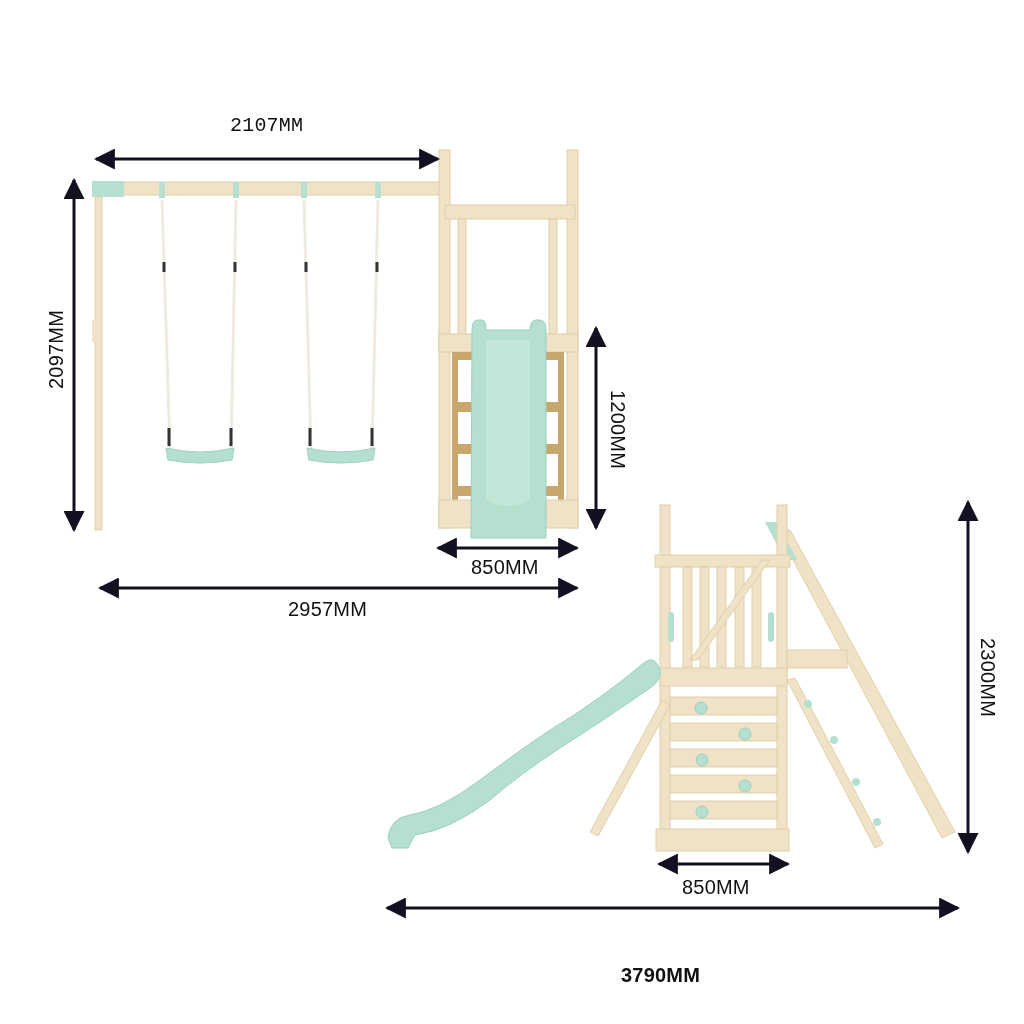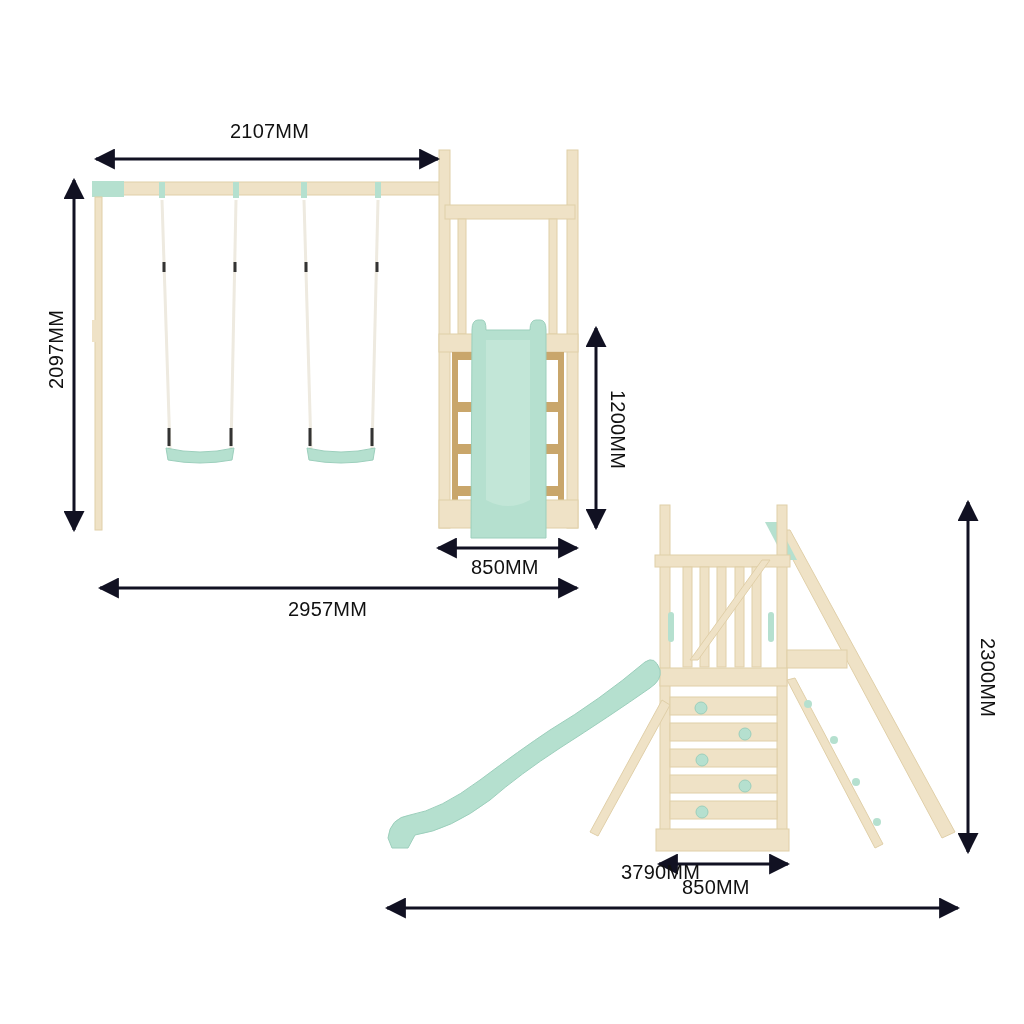--- a/index.html
+++ b/index.html
@@ -137,20 +137,20 @@
     <path d="M388,838 Q390,818 410,815 Q440,810 480,780 Q520,750 550,730 Q600,700 645,662 Q655,655 660,670 Q662,680 650,688 Q610,716 560,748 Q520,774 490,800 Q450,830 415,835 L408,848 L392,848 Z" fill="#b5e0cf" stroke="#9ccfbc"></path>
   </g>
 
   <g stroke="#111122" stroke-width="3" fill="none">
     <line x1="968" y1="502" x2="968" y2="852" marker-start="url(#ah)" marker-end="url(#ah)"></line>
     <line x1="659" y1="864" x2="788" y2="864" marker-start="url(#ah)" marker-end="url(#ah)"></line>
     <line x1="387" y1="908" x2="958" y2="908" marker-start="url(#ah)" marker-end="url(#ah)"></line>
   </g>
 </svg>
 
-<div class="dim-label" style="left:230px;top:120px;">2107MM</div>
+<div class="dim-label" style="left:230px;top:114px;font-family:Liberation Mono, monospace;">2107MM</div>
 <div class="dim-label vert" style="left:6px;top:338px;width:100px;text-align:center;transform:rotate(-90deg);">2097MM</div>
 <div class="dim-label vert" style="left:567px;top:418px;width:100px;text-align:center;transform:rotate(90deg);">1200MM</div>
 <div class="dim-label" style="left:471px;top:556px;">850MM</div>
 <div class="dim-label" style="left:288px;top:598px;">2957MM</div>
 <div class="dim-label vert" style="left:937px;top:666px;width:100px;text-align:center;transform:rotate(90deg);">2300MM</div>
 <div class="dim-label" style="left:682px;top:876px;">850MM</div>
-<div class="dim-label" style="left:621px;top:861px;">3790MM</div>
+<div class="dim-label" style="left:621px;top:964px;font-weight:bold;">3790MM</div>
 
 </body></html>

